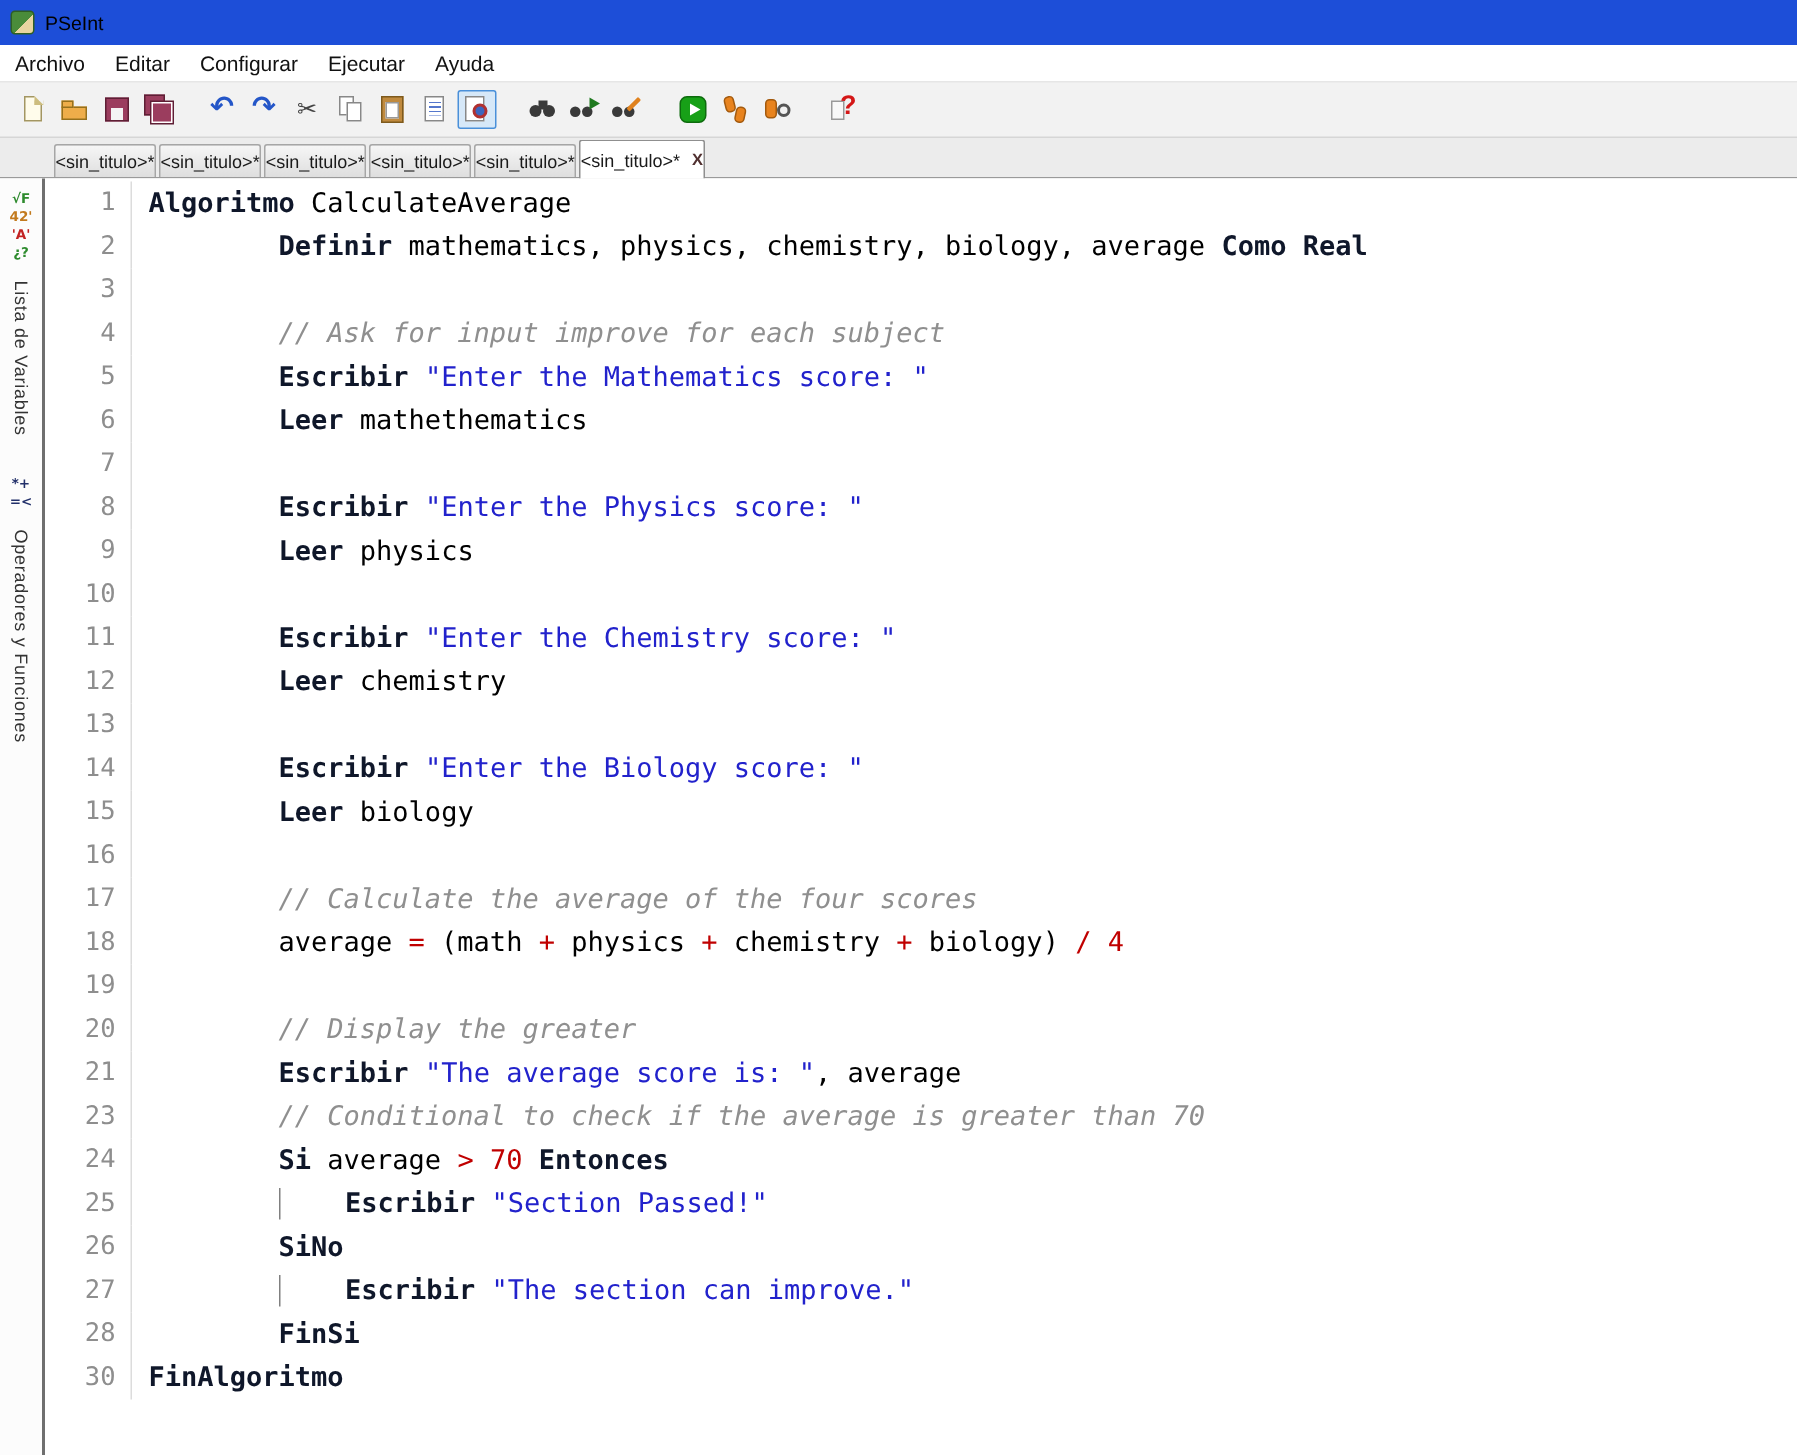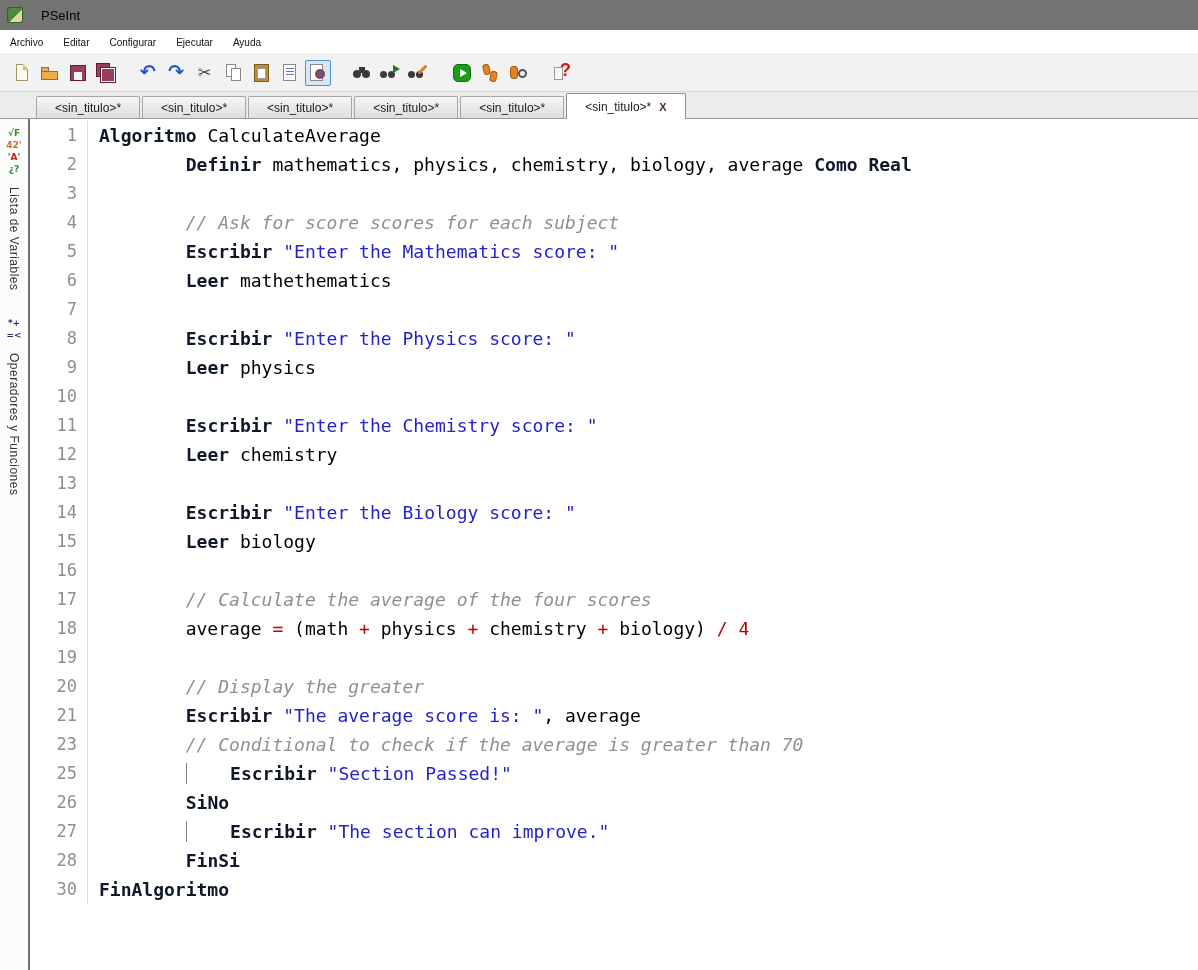--- a/index.html
+++ b/index.html
@@ -4,29 +4,29 @@
 <style>
   * { box-sizing: border-box; margin: 0; padding: 0; }
   html,body { background:#fff; }
   .window{
     width:1198px; height:970px; overflow:hidden; position:relative;
     background:#fff; font-family:"Liberation Sans",sans-serif;
     outline:1px solid #d5d5d5;
   }
 
   
-  .titlebar{ height:30px; display:flex; align-items:center; padding-left:7px; gap:18px; background:#737373; }
+  .titlebar{ height:30px; display:flex; align-items:center; padding-left:7px; gap:7px; background:#1d4ed8; }
   .app-icon{ width:16px; height:16px; border-radius:3px;
     background:linear-gradient(135deg,#4a8c3a 0 55%,#e8d5a0 55%);
     border:1px solid #2f5f23; display:inline-block; }
   .app-title{ font-size:13px; color:#000; }
 
   
   .menubar{ height:24px; display:flex; align-items:center; background:#fff; }
-  .menu-item{ font-size:10px; color:#111; padding:3px 10px; cursor:default; }
+  .menu-item{ font-size:14px; color:#111; padding:3px 10px; cursor:default; }
   .menu-item:first-child{ margin-left:0; }
 
   
   .toolbar{ height:38px; background:#f2f2f2; border-top:1px solid #e6e6e6;
     border-bottom:1px solid #d6d6d6; display:flex; align-items:center; padding-left:4px; }
   .tgroup{ display:flex; gap:2px; padding:0 5px; margin-right:8px; }
   .tbtn{ width:26px; height:26px; display:flex; align-items:center; justify-content:center;
     border:1px solid transparent; border-radius:2px; }
   .tbtn.active{ border-color:#4a90d9; background:#d6e8f8; }
   .ticon{ width:22px; height:22px; position:relative; display:block; }
@@ -63,21 +63,21 @@
   .ic-run-step::before{ left:4px; top:2px; width:7px; height:11px; background:#e8831e; border-radius:3px; transform:rotate(-14deg); border:1px solid #a35a0e; }
   .ic-run-step::after{ left:11px; top:9px; width:7px; height:11px; background:#e8831e; border-radius:3px; transform:rotate(12deg); border:1px solid #a35a0e; }
   .ic-run-to::before{ left:3px; top:4px; width:8px; height:13px; background:#e8831e; border-radius:3px; border:1px solid #a35a0e; }
   .ic-run-to::after{ right:2px; top:7px; width:9px; height:9px; border:2px solid #555; border-radius:50%; }
   .ic-help::before{ left:3px; top:5px; width:9px; height:13px; background:#f8f8f8; border:1px solid #999; }
   .ic-help::after{ content:"?"; right:2px; top:-2px; color:#d41717; font:bold 18px "Liberation Sans",sans-serif; }
 
   
   .tabbar{ height:27px; background:#ececec; border-bottom:1px solid #9a9a9a;
     display:flex; align-items:flex-end; padding-left:36px; }
-  .tab{ height:22px; padding:0 18px; display:flex; align-items:center; gap:8px;
+  .tab{ height:22px; padding:0 0; display:flex; align-items:center; gap:8px;
     background:linear-gradient(#f6f6f6,#dedede); border:1px solid #a6a6a6; border-bottom:none;
     margin-right:2px; font-size:12px; color:#1a1a1a; border-radius:2px 2px 0 0; position:relative; }
   .tab.active{ height:26px; background:#fff; margin-bottom:-1px; border-color:#8f8f8f; z-index:2; }
   .tab-close{ font-weight:bold; font-size:11px; color:#503030; cursor:default; }
 
   
   .main{ display:flex; height:851px; background:#fff; }
 
   .sidebar{ width:30px; flex:none; border-right:2px solid #6f6f6f; background:#fcfcfc;
     display:flex; flex-direction:column; align-items:center; padding-top:4px; overflow:hidden; }
@@ -220,39 +220,40 @@
         <div class="side-icon">
           <div class="sg sg-dark">*+</div>
           <div class="sg sg-dark">=&lt;</div>
         </div>
         <div class="side-label">Operadores y Funciones</div>
       </div>
     <div class="editor">
         <div class="line"><span class="lnum">1</span><span class="lcode"><span class="tk tk-kw">Algoritmo</span><span class="tk tk-pl"> CalculateAverage</span></span></div>
         <div class="line"><span class="lnum">2</span><span class="lcode"><span class="tk tk-pl">        </span><span class="tk tk-kw">Definir</span><span class="tk tk-pl"> mathematics, physics, chemistry, biology, average </span><span class="tk tk-kw">Como Real</span></span></div>
         <div class="line"><span class="lnum">3</span><span class="lcode"></span></div>
-        <div class="line"><span class="lnum">4</span><span class="lcode"><span class="tk tk-pl">        </span><span class="tk tk-com">// Ask for score scores for each subject</span></span></div>
+        <div class="line"><span class="lnum">4</span><span class="lcode"><span class="tk tk-pl">        </span><span class="tk tk-com">// Ask for input improve for each subject</span></span></div>
         <div class="line"><span class="lnum">5</span><span class="lcode"><span class="tk tk-pl">        </span><span class="tk tk-kw">Escribir</span><span class="tk tk-pl"> </span><span class="tk tk-str">"Enter the Mathematics score: "</span></span></div>
         <div class="line"><span class="lnum">6</span><span class="lcode"><span class="tk tk-pl">        </span><span class="tk tk-kw">Leer</span><span class="tk tk-pl"> mathethematics</span></span></div>
         <div class="line"><span class="lnum">7</span><span class="lcode"></span></div>
         <div class="line"><span class="lnum">8</span><span class="lcode"><span class="tk tk-pl">        </span><span class="tk tk-kw">Escribir</span><span class="tk tk-pl"> </span><span class="tk tk-str">"Enter the Physics score: "</span></span></div>
         <div class="line"><span class="lnum">9</span><span class="lcode"><span class="tk tk-pl">        </span><span class="tk tk-kw">Leer</span><span class="tk tk-pl"> physics</span></span></div>
         <div class="line"><span class="lnum">10</span><span class="lcode"></span></div>
         <div class="line"><span class="lnum">11</span><span class="lcode"><span class="tk tk-pl">        </span><span class="tk tk-kw">Escribir</span><span class="tk tk-pl"> </span><span class="tk tk-str">"Enter the Chemistry score: "</span></span></div>
         <div class="line"><span class="lnum">12</span><span class="lcode"><span class="tk tk-pl">        </span><span class="tk tk-kw">Leer</span><span class="tk tk-pl"> chemistry</span></span></div>
         <div class="line"><span class="lnum">13</span><span class="lcode"></span></div>
         <div class="line"><span class="lnum">14</span><span class="lcode"><span class="tk tk-pl">        </span><span class="tk tk-kw">Escribir</span><span class="tk tk-pl"> </span><span class="tk tk-str">"Enter the Biology score: "</span></span></div>
         <div class="line"><span class="lnum">15</span><span class="lcode"><span class="tk tk-pl">        </span><span class="tk tk-kw">Leer</span><span class="tk tk-pl"> biology</span></span></div>
         <div class="line"><span class="lnum">16</span><span class="lcode"></span></div>
         <div class="line"><span class="lnum">17</span><span class="lcode"><span class="tk tk-pl">        </span><span class="tk tk-com">// Calculate the average of the four scores</span></span></div>
         <div class="line"><span class="lnum">18</span><span class="lcode"><span class="tk tk-pl">        average </span><span class="tk tk-op">=</span><span class="tk tk-pl"> (math </span><span class="tk tk-op">+</span><span class="tk tk-pl"> physics </span><span class="tk tk-op">+</span><span class="tk tk-pl"> chemistry </span><span class="tk tk-op">+</span><span class="tk tk-pl"> biology) </span><span class="tk tk-op">/</span><span class="tk tk-pl"> </span><span class="tk tk-num">4</span></span></div>
         <div class="line"><span class="lnum">19</span><span class="lcode"></span></div>
         <div class="line"><span class="lnum">20</span><span class="lcode"><span class="tk tk-pl">        </span><span class="tk tk-com">// Display the greater</span></span></div>
         <div class="line"><span class="lnum">21</span><span class="lcode"><span class="tk tk-pl">        </span><span class="tk tk-kw">Escribir</span><span class="tk tk-pl"> </span><span class="tk tk-str">"The average score is: "</span><span class="tk tk-pl">, average</span></span></div>
         <div class="line"><span class="lnum">23</span><span class="lcode"><span class="tk tk-pl">        </span><span class="tk tk-com">// Conditional to check if the average is greater than 70</span></span></div>
+        <div class="line"><span class="lnum">24</span><span class="lcode"><span class="tk tk-pl">        </span><span class="tk tk-kw">Si</span><span class="tk tk-pl"> average </span><span class="tk tk-op">&gt;</span><span class="tk tk-pl"> </span><span class="tk tk-num">70</span><span class="tk tk-pl"> </span><span class="tk tk-kw">Entonces</span></span></div>
         <div class="line"><span class="lnum">25</span><span class="lcode"><span class="tk tk-pl">        </span><span class="tk tk-guide">    </span><span class="tk tk-kw">Escribir</span><span class="tk tk-pl"> </span><span class="tk tk-str">"Section Passed!"</span></span></div>
         <div class="line"><span class="lnum">26</span><span class="lcode"><span class="tk tk-pl">        </span><span class="tk tk-kw">SiNo</span></span></div>
         <div class="line"><span class="lnum">27</span><span class="lcode"><span class="tk tk-pl">        </span><span class="tk tk-guide">    </span><span class="tk tk-kw">Escribir</span><span class="tk tk-pl"> </span><span class="tk tk-str">"The section can improve."</span></span></div>
         <div class="line"><span class="lnum">28</span><span class="lcode"><span class="tk tk-pl">        </span><span class="tk tk-kw">FinSi</span></span></div>
         <div class="line"><span class="lnum">30</span><span class="lcode"><span class="tk tk-kw">FinAlgoritmo</span></span></div>
       </div>
   </div>
 
 </div>
 

